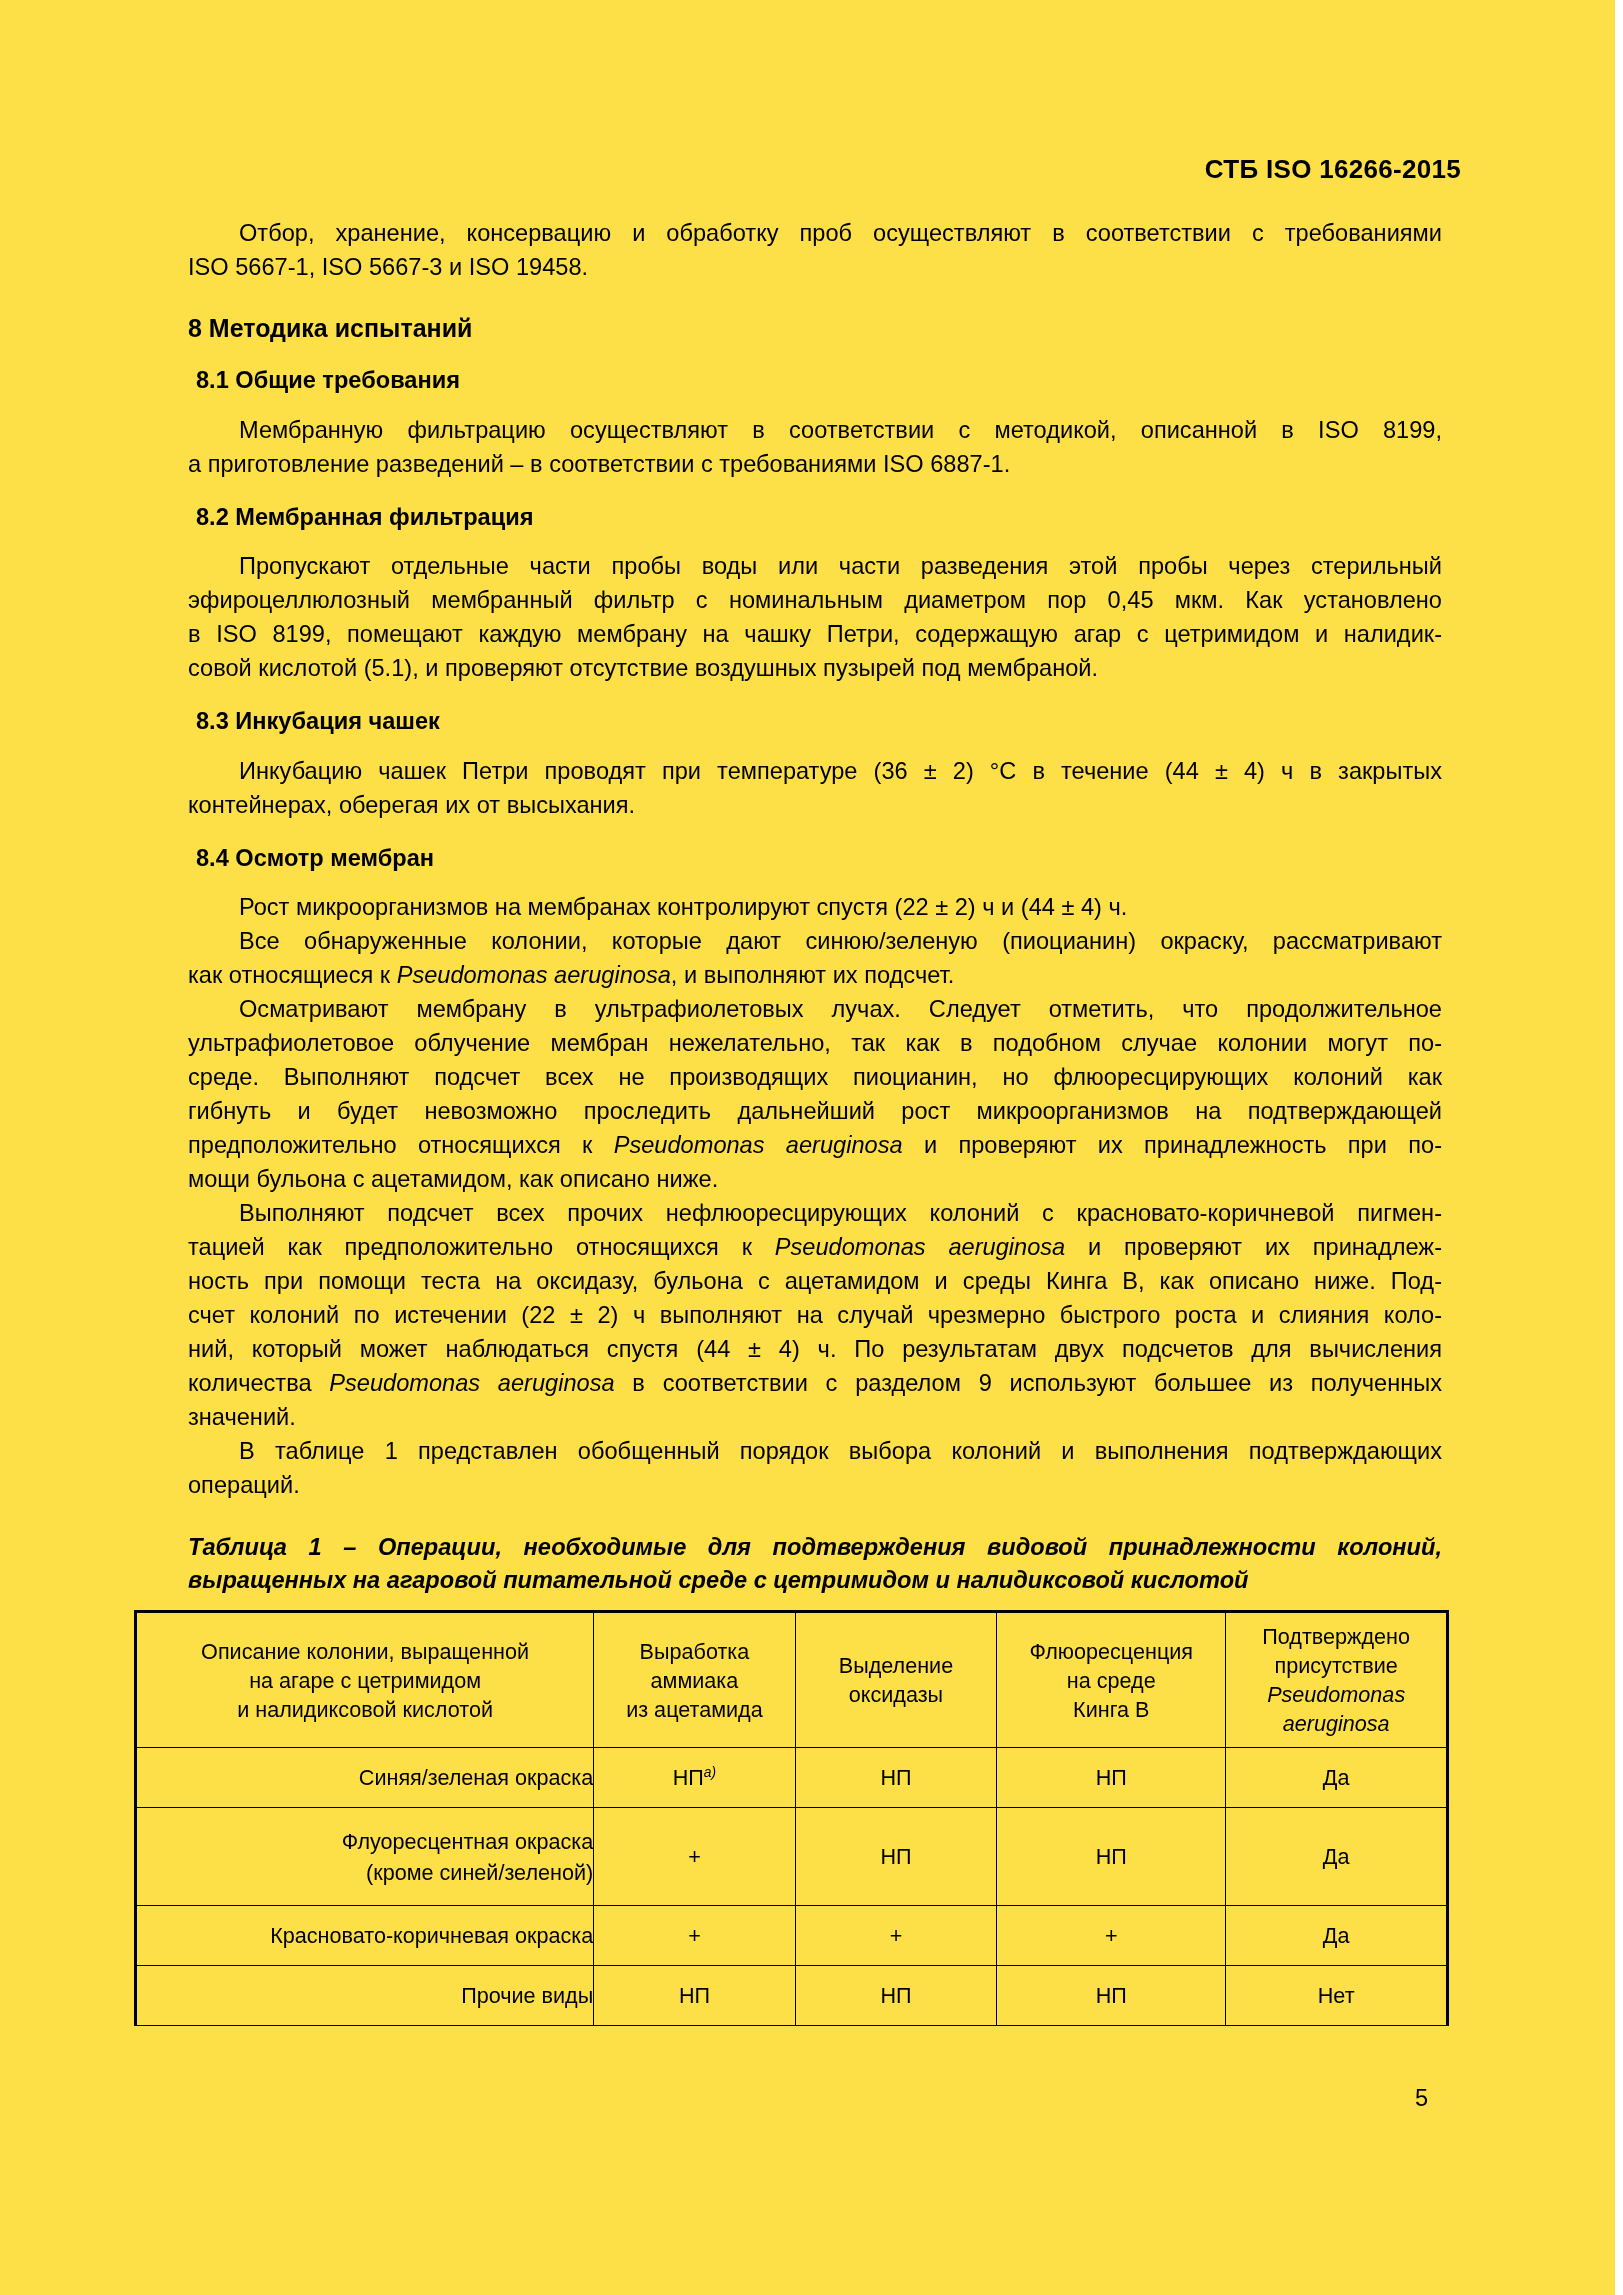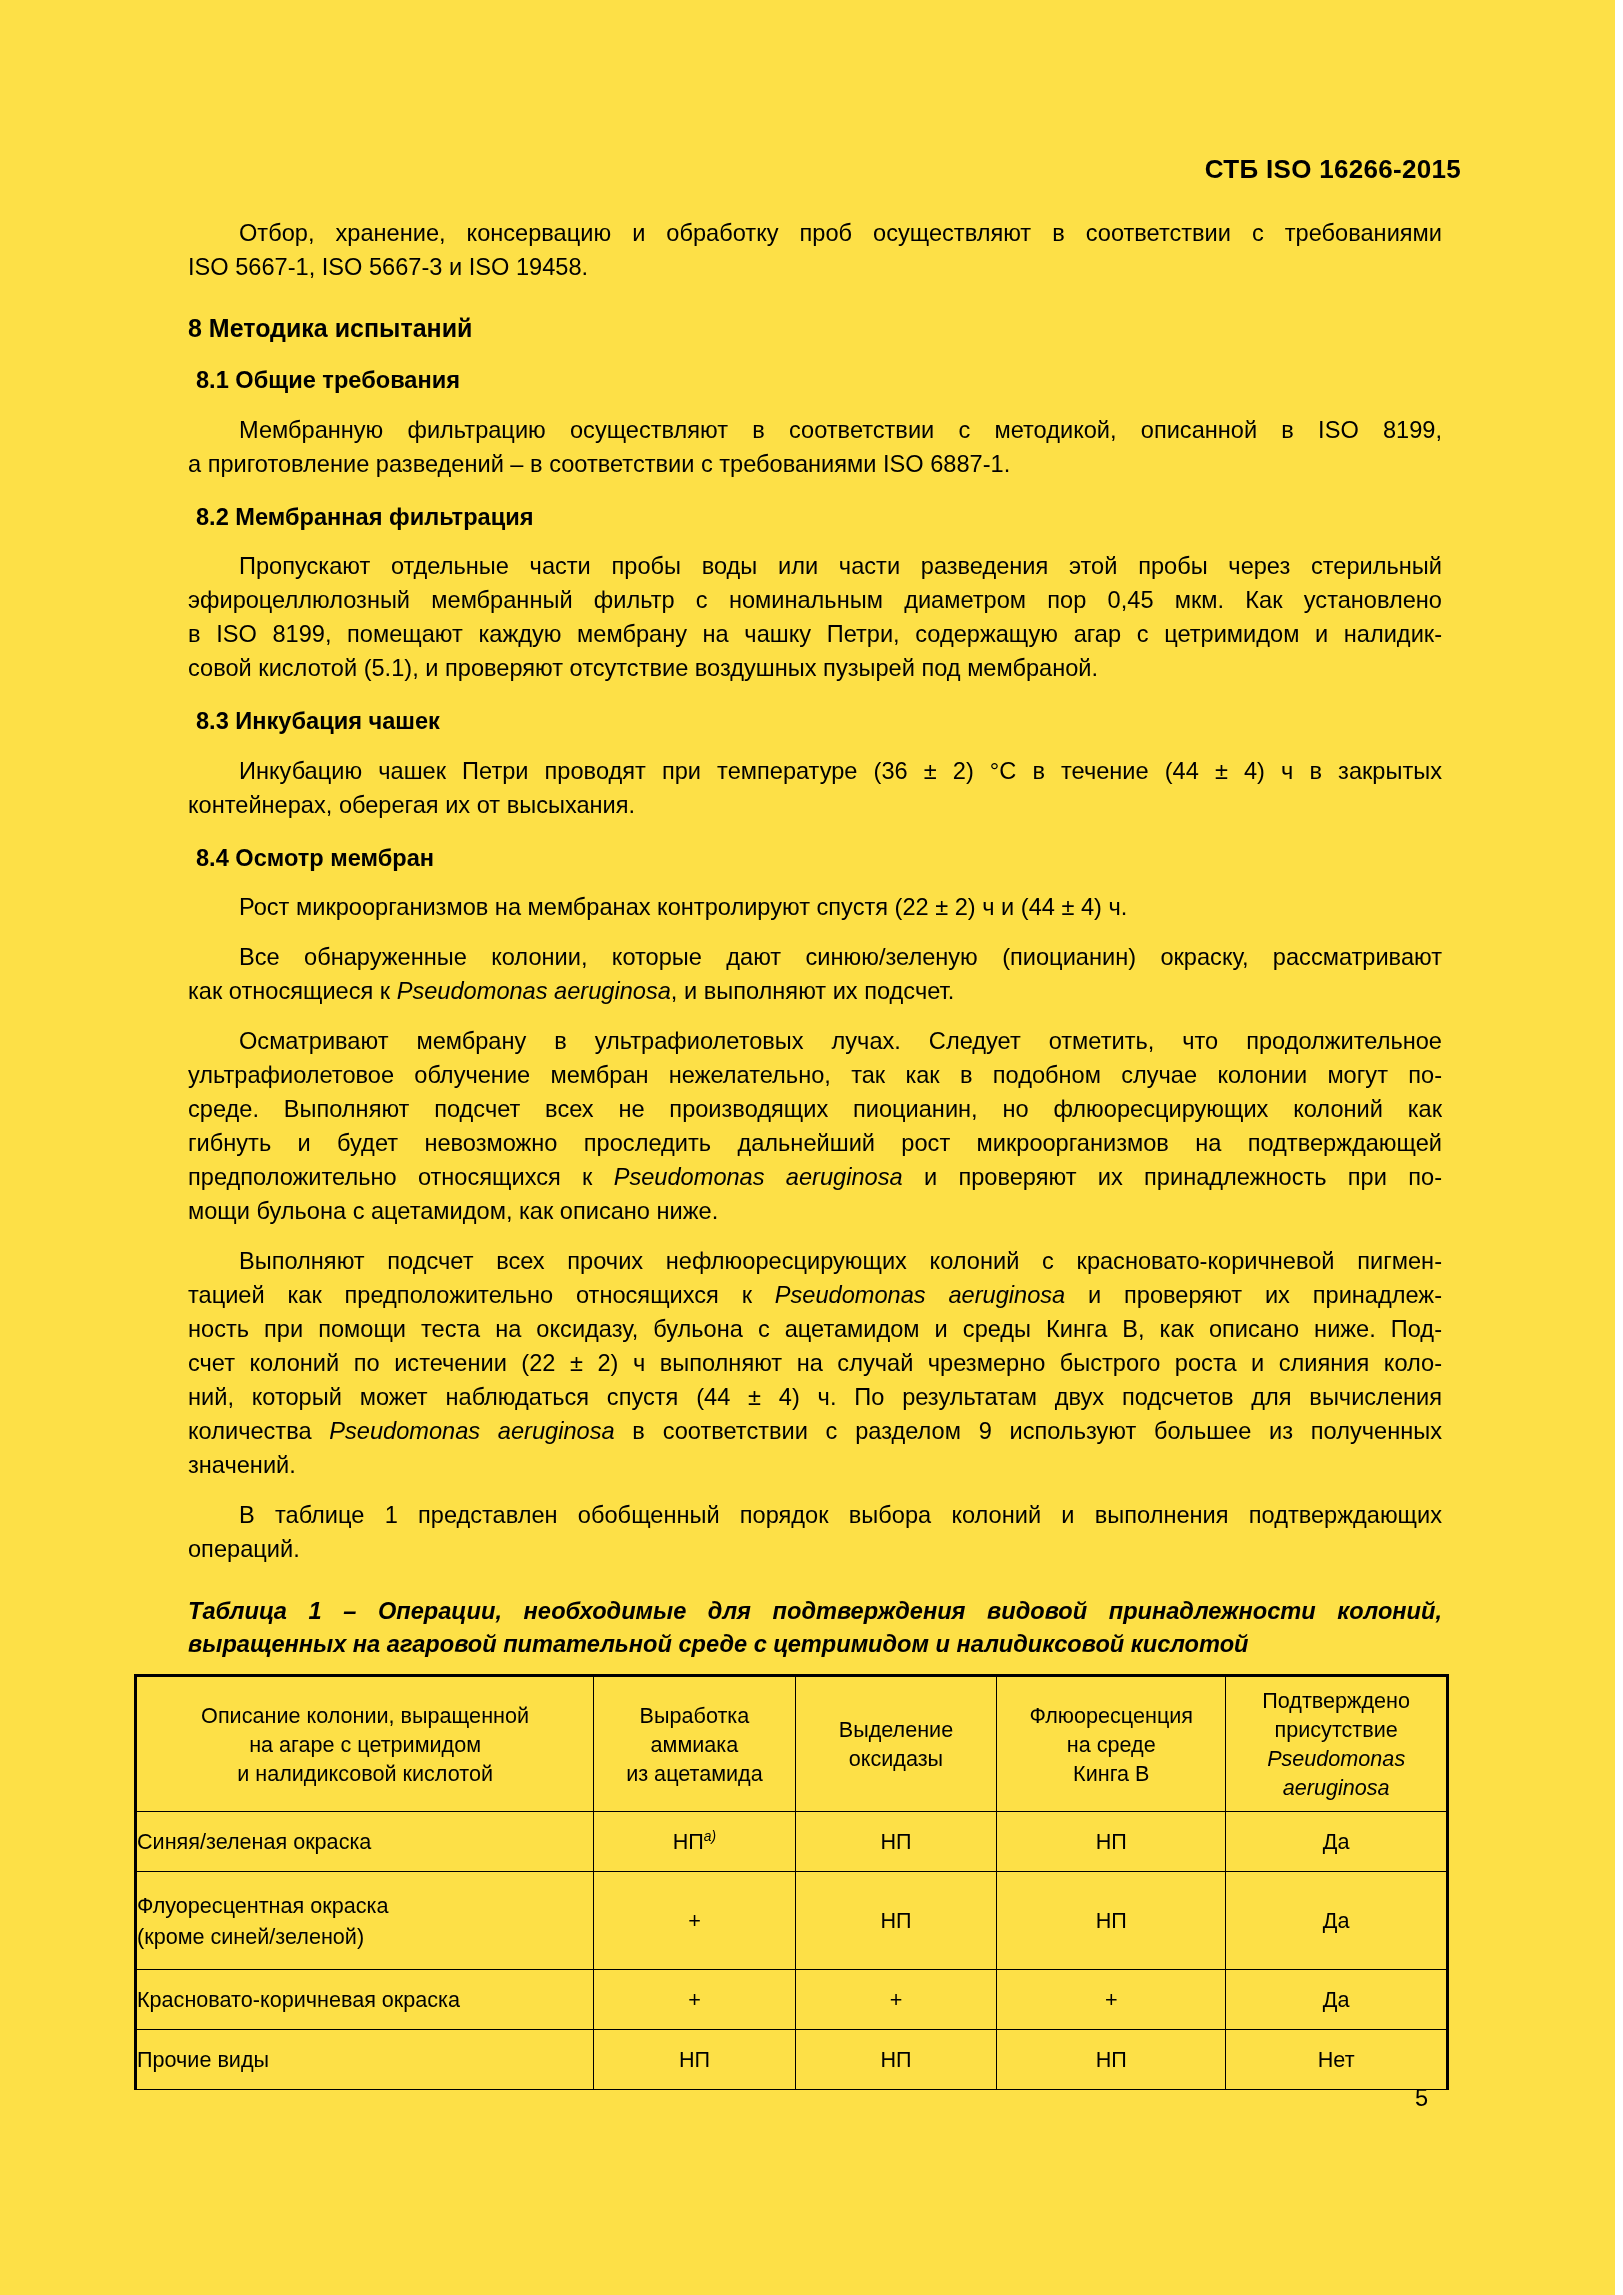--- a/index.html
+++ b/index.html
@@ -55,21 +55,21 @@
 
   p.body {
     font-size: 23.6px;
     line-height: 34px;
     margin: 0;
     text-align: justify;
     text-indent: 0;
     -webkit-hyphens: none;
     hyphens: none;
   }
-  p.body + p.body { margin-top: 16px; }
+  p.body + p.body { margin-top: 0; }
 
   
   .jl {
     display: block;
     text-align: justify;
     text-align-last: justify;
     white-space: normal;
   }
   .jl.last {
     text-align-last: left;
@@ -113,21 +113,21 @@
   table.t1 .outer-right  { border-right-width: 3.9px; }
 
   .th-cell {
     text-align: center;
     line-height: 29px;
     padding: 15.7px 6.5px 17px 6.5px;
     height: 136px;
     box-sizing: border-box;
   }
   .td-desc {
-    text-align: left;
+    text-align: right;
     padding: 7.9px 6.5px 7.9px 14.4px;
     line-height: 31px;
   }
   .td-val {
     text-align: center;
     line-height: 30px;
   }
   .row-h1 { height: 60px; }
   .row-h2 { height: 98px; }
   .foot-cell {

